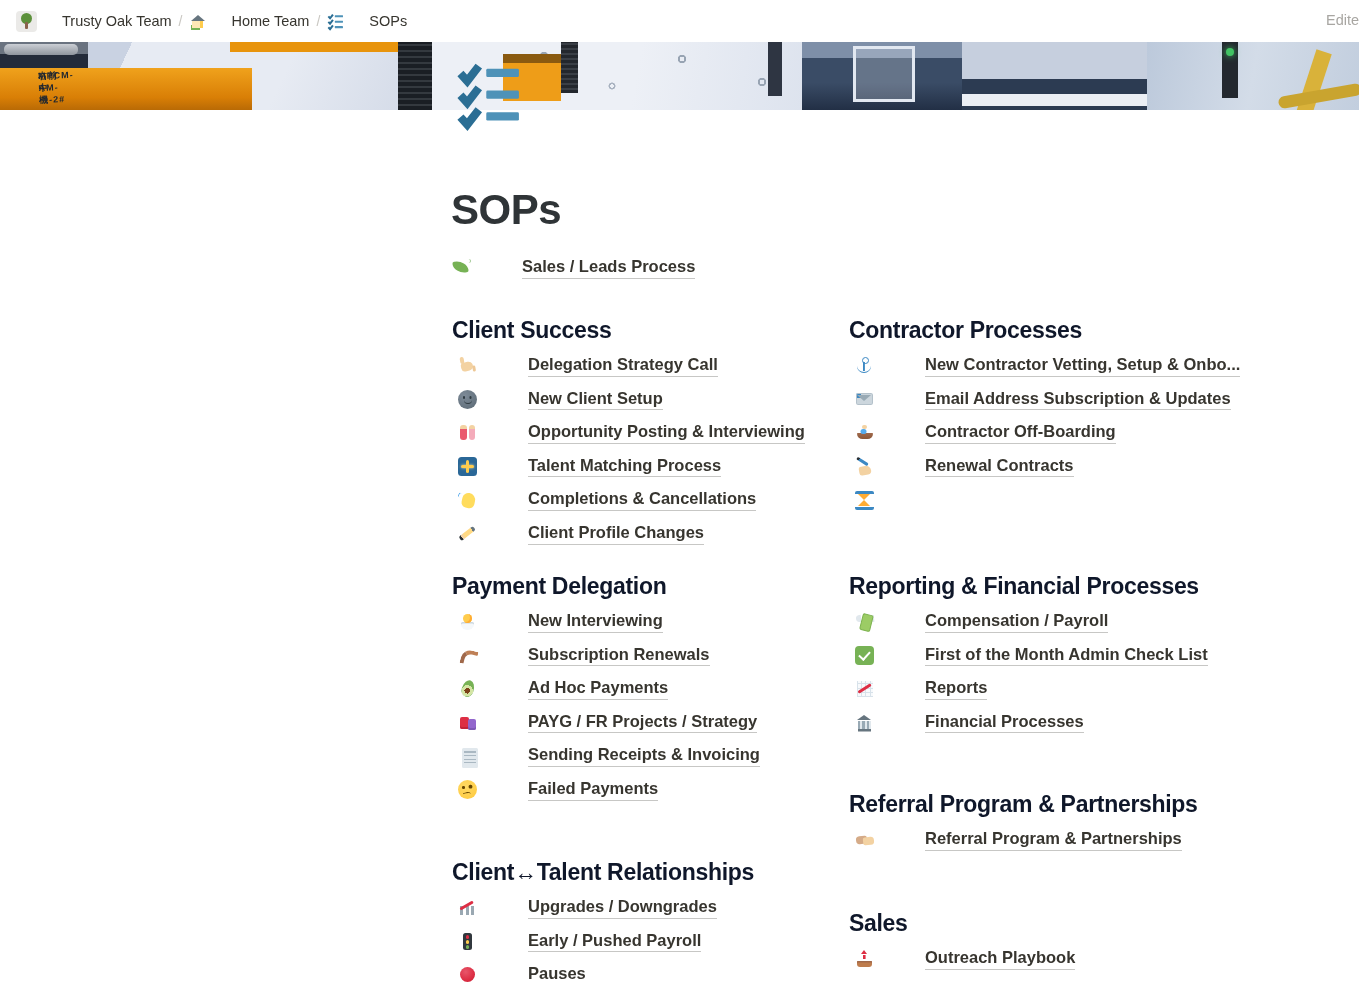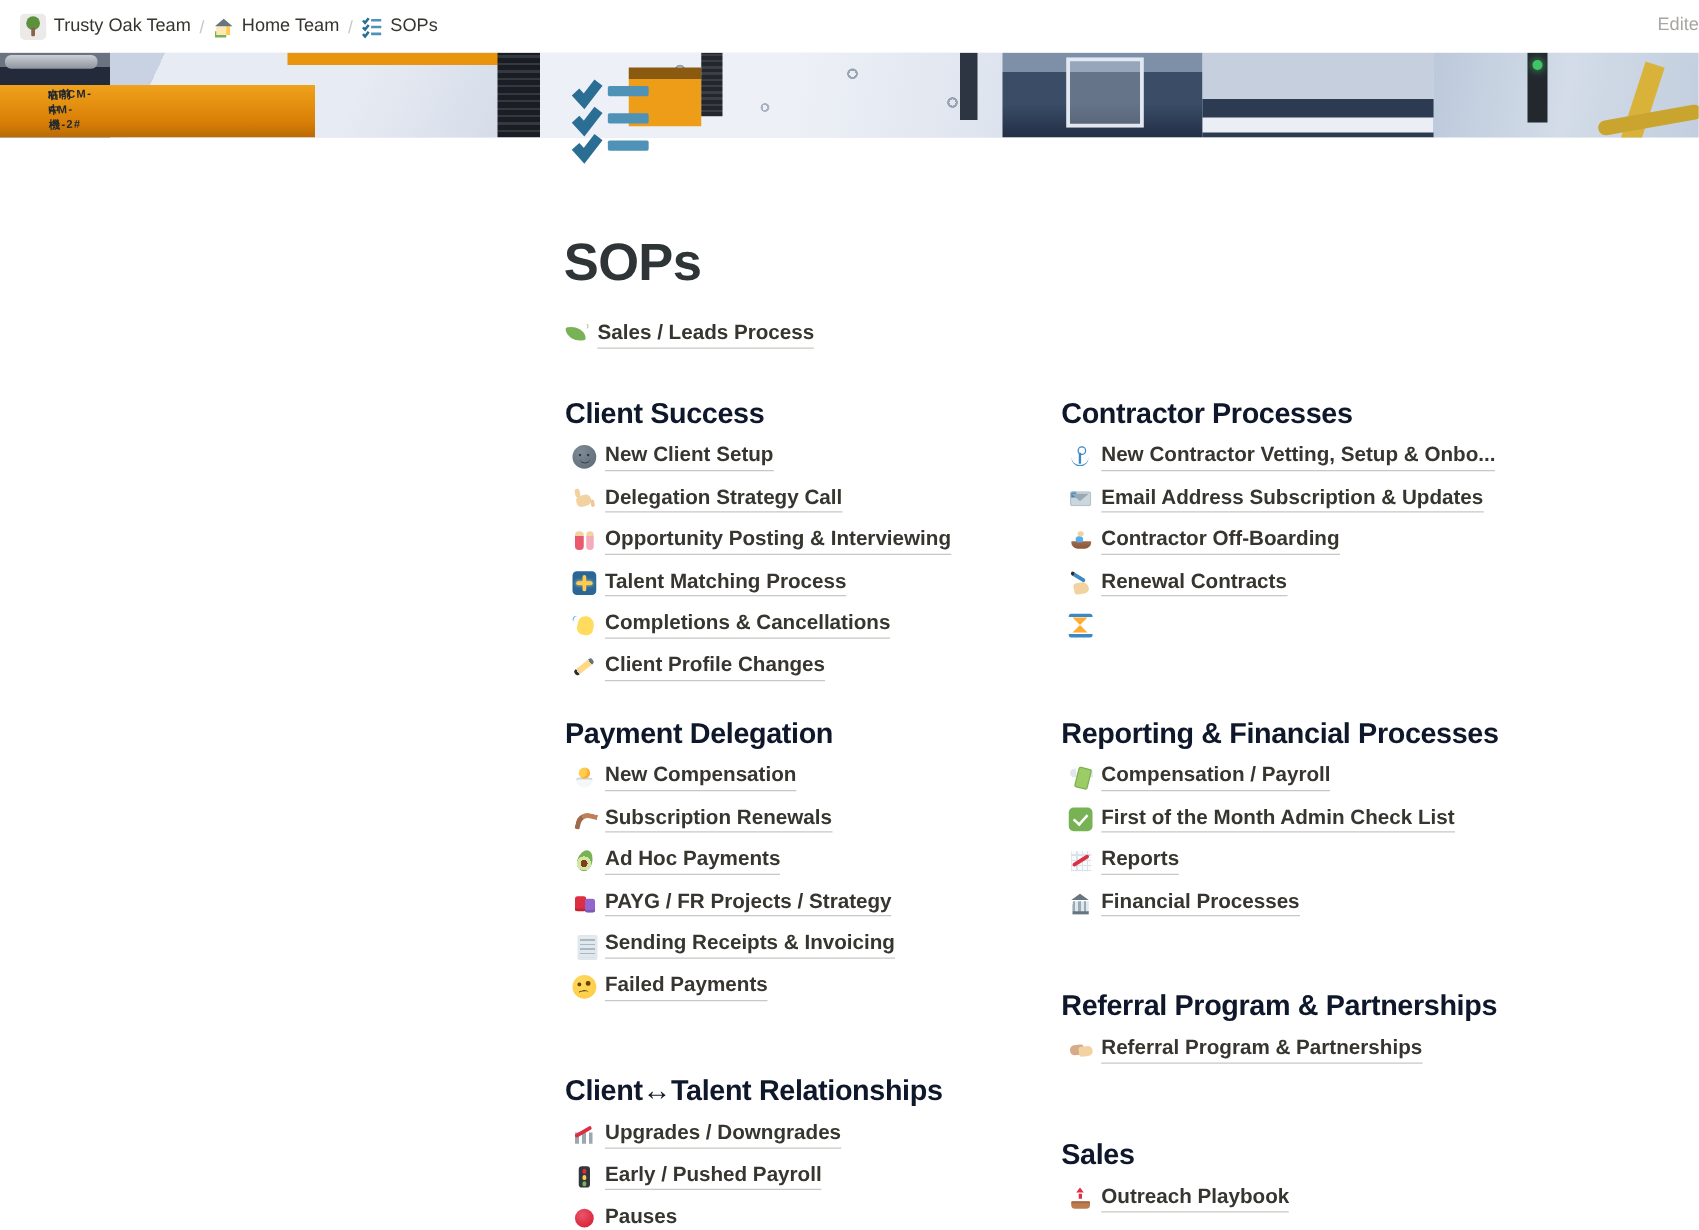--- a/index.html
+++ b/index.html
@@ -2,21 +2,21 @@
 <html><head>
 <meta charset="utf-8">
 <style>
   * { margin:0; padding:0; box-sizing:border-box; }
   html,body { width:1359px; height:984px; overflow:hidden; background:#fff;
     font-family:"Liberation Sans", sans-serif; color:#37352F; position:relative; }
 
   
   .topbar { position:absolute; top:0; left:0; width:1359px; height:42px;
     background:#fff; display:flex; align-items:center; padding:0 10px; z-index:9; }
-  .crumb { display:flex; align-items:center; gap:6px; font-size:14.5px;
+  .crumb { display:flex; align-items:center; gap:25px; font-size:14.5px;
     color:#37352F; padding:3px 6px; border-radius:4px; cursor:pointer; white-space:nowrap; }
   .crumb-sep { color:#C9C7C2; font-size:14px; margin:0 1px; }
   .crumb-iconbox { width:21px; height:21px; background:#EBEAE8; border-radius:4px;
     display:flex; align-items:center; justify-content:center; }
   .edited { position:absolute; left:1326px; top:12px; color:#A8A6A2;
     font-size:14.5px; white-space:nowrap; }
 
   
   .cover { position:absolute; top:42px; left:0; width:1359px; height:68px;
     overflow:hidden; background:#D7DEEA; }
@@ -69,21 +69,21 @@
   .page-title { position:absolute; left:451px; top:186px; font-size:42px;
     font-weight:bold; letter-spacing:-0.5px; color:#2F3437; }
 
   
   .section { position:absolute; }
   .h2 { height:32px; line-height:32px; font-size:23px; font-weight:bold;
     letter-spacing:-0.3px; color:#0f172a; white-space:nowrap; }
   .rows { margin-top:3px; padding-left:6px; }
   .link-row { height:33.6px; display:flex; align-items:center; cursor:pointer; }
   .plink { font-size:16.5px; font-weight:600; color:#37352F; white-space:nowrap;
-    border-bottom:1px solid rgba(55,53,47,.28); padding-bottom:1.5px; cursor:pointer; }
+    border-bottom:1px solid rgba(55,53,47,.28); padding-bottom:1.5px; cursor:pointer;margin-left:44px; }
   .toplink { position:absolute; left:452px; top:251px; }
 
   
   .emoji { width:19px; height:19px; position:relative; display:inline-block;
     flex:none; margin-right:7px; }
   .crumb .emoji { width:17px; height:17px; margin-right:0; }
   .emoji::before, .emoji::after { content:""; position:absolute; }
 
   .ic-tree::before { left:3px; top:0; width:11px; height:11px; background:#5C913B; border-radius:50%; }
   .ic-tree::after { left:7px; top:9px; width:3px; height:7px; background:#8A624C; border-radius:1px; }
@@ -302,28 +302,28 @@
   <div class="link-row">
     <span class="emoji ic-leaf"></span>
     <span class="plink">Sales / Leads Process</span>
   </div>
 </div>
 
 <div class="section" style="left:452px; top:314px">
   <div class="h2">Client Success</div>
   <div class="rows">
     <div class="link-row">
+      <span class="emoji ic-callme"></span>
+      <span class="plink">Delegation Strategy Call</span>
+    </div>
+    <div class="link-row">
       <span class="emoji ic-moonface"></span>
       <span class="plink">New Client Setup</span>
     </div>
     <div class="link-row">
-      <span class="emoji ic-callme"></span>
-      <span class="plink">Delegation Strategy Call</span>
-    </div>
-    <div class="link-row">
       <span class="emoji ic-dancers"></span>
       <span class="plink">Opportunity Posting &amp; Interviewing</span>
     </div>
     <div class="link-row">
       <span class="emoji ic-fireworks"></span>
       <span class="plink">Talent Matching Process</span>
     </div>
     <div class="link-row">
       <span class="emoji ic-wave"></span>
       <span class="plink">Completions &amp; Cancellations</span>
@@ -333,21 +333,21 @@
       <span class="plink">Client Profile Changes</span>
     </div>
   </div>
 </div>
 
 <div class="section" style="left:452px; top:570px">
   <div class="h2">Payment Delegation</div>
   <div class="rows">
     <div class="link-row">
       <span class="emoji ic-chick"></span>
-      <span class="plink">New Compensation</span>
+      <span class="plink">New Interviewing</span>
     </div>
     <div class="link-row">
       <span class="emoji ic-boomerang"></span>
       <span class="plink">Subscription Renewals</span>
     </div>
     <div class="link-row">
       <span class="emoji ic-avocado"></span>
       <span class="plink">Ad Hoc Payments</span>
     </div>
     <div class="link-row">

